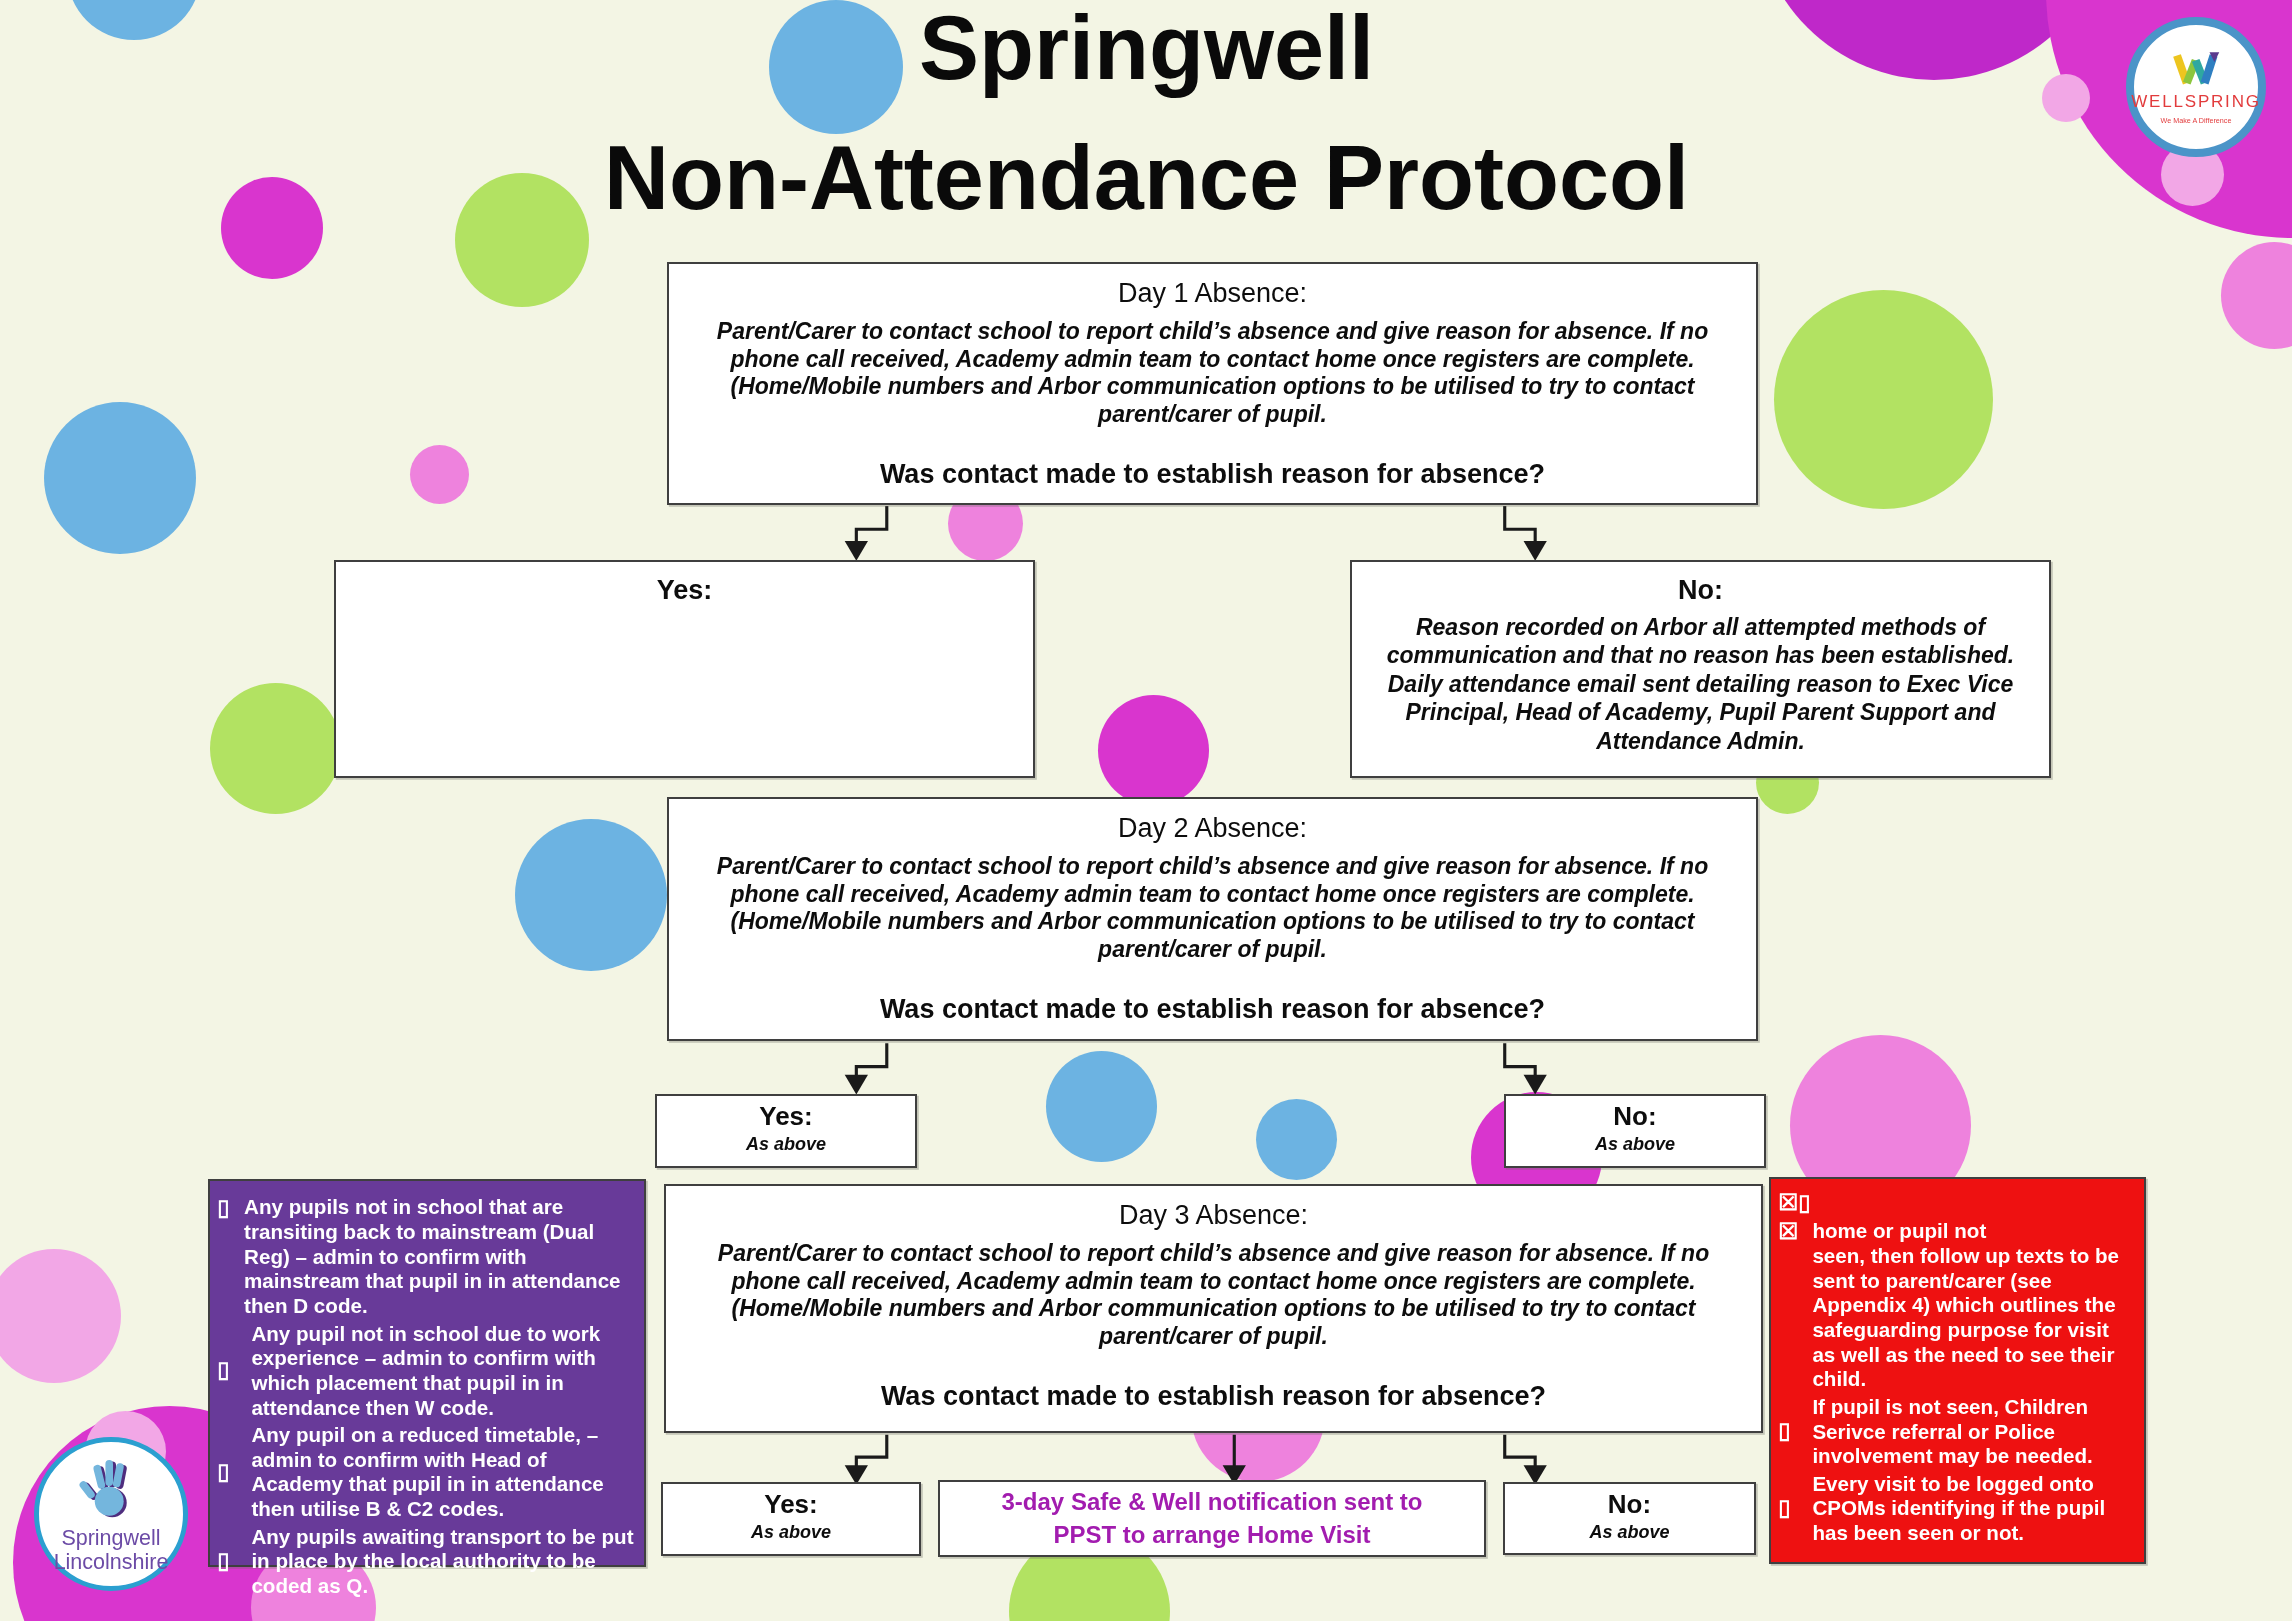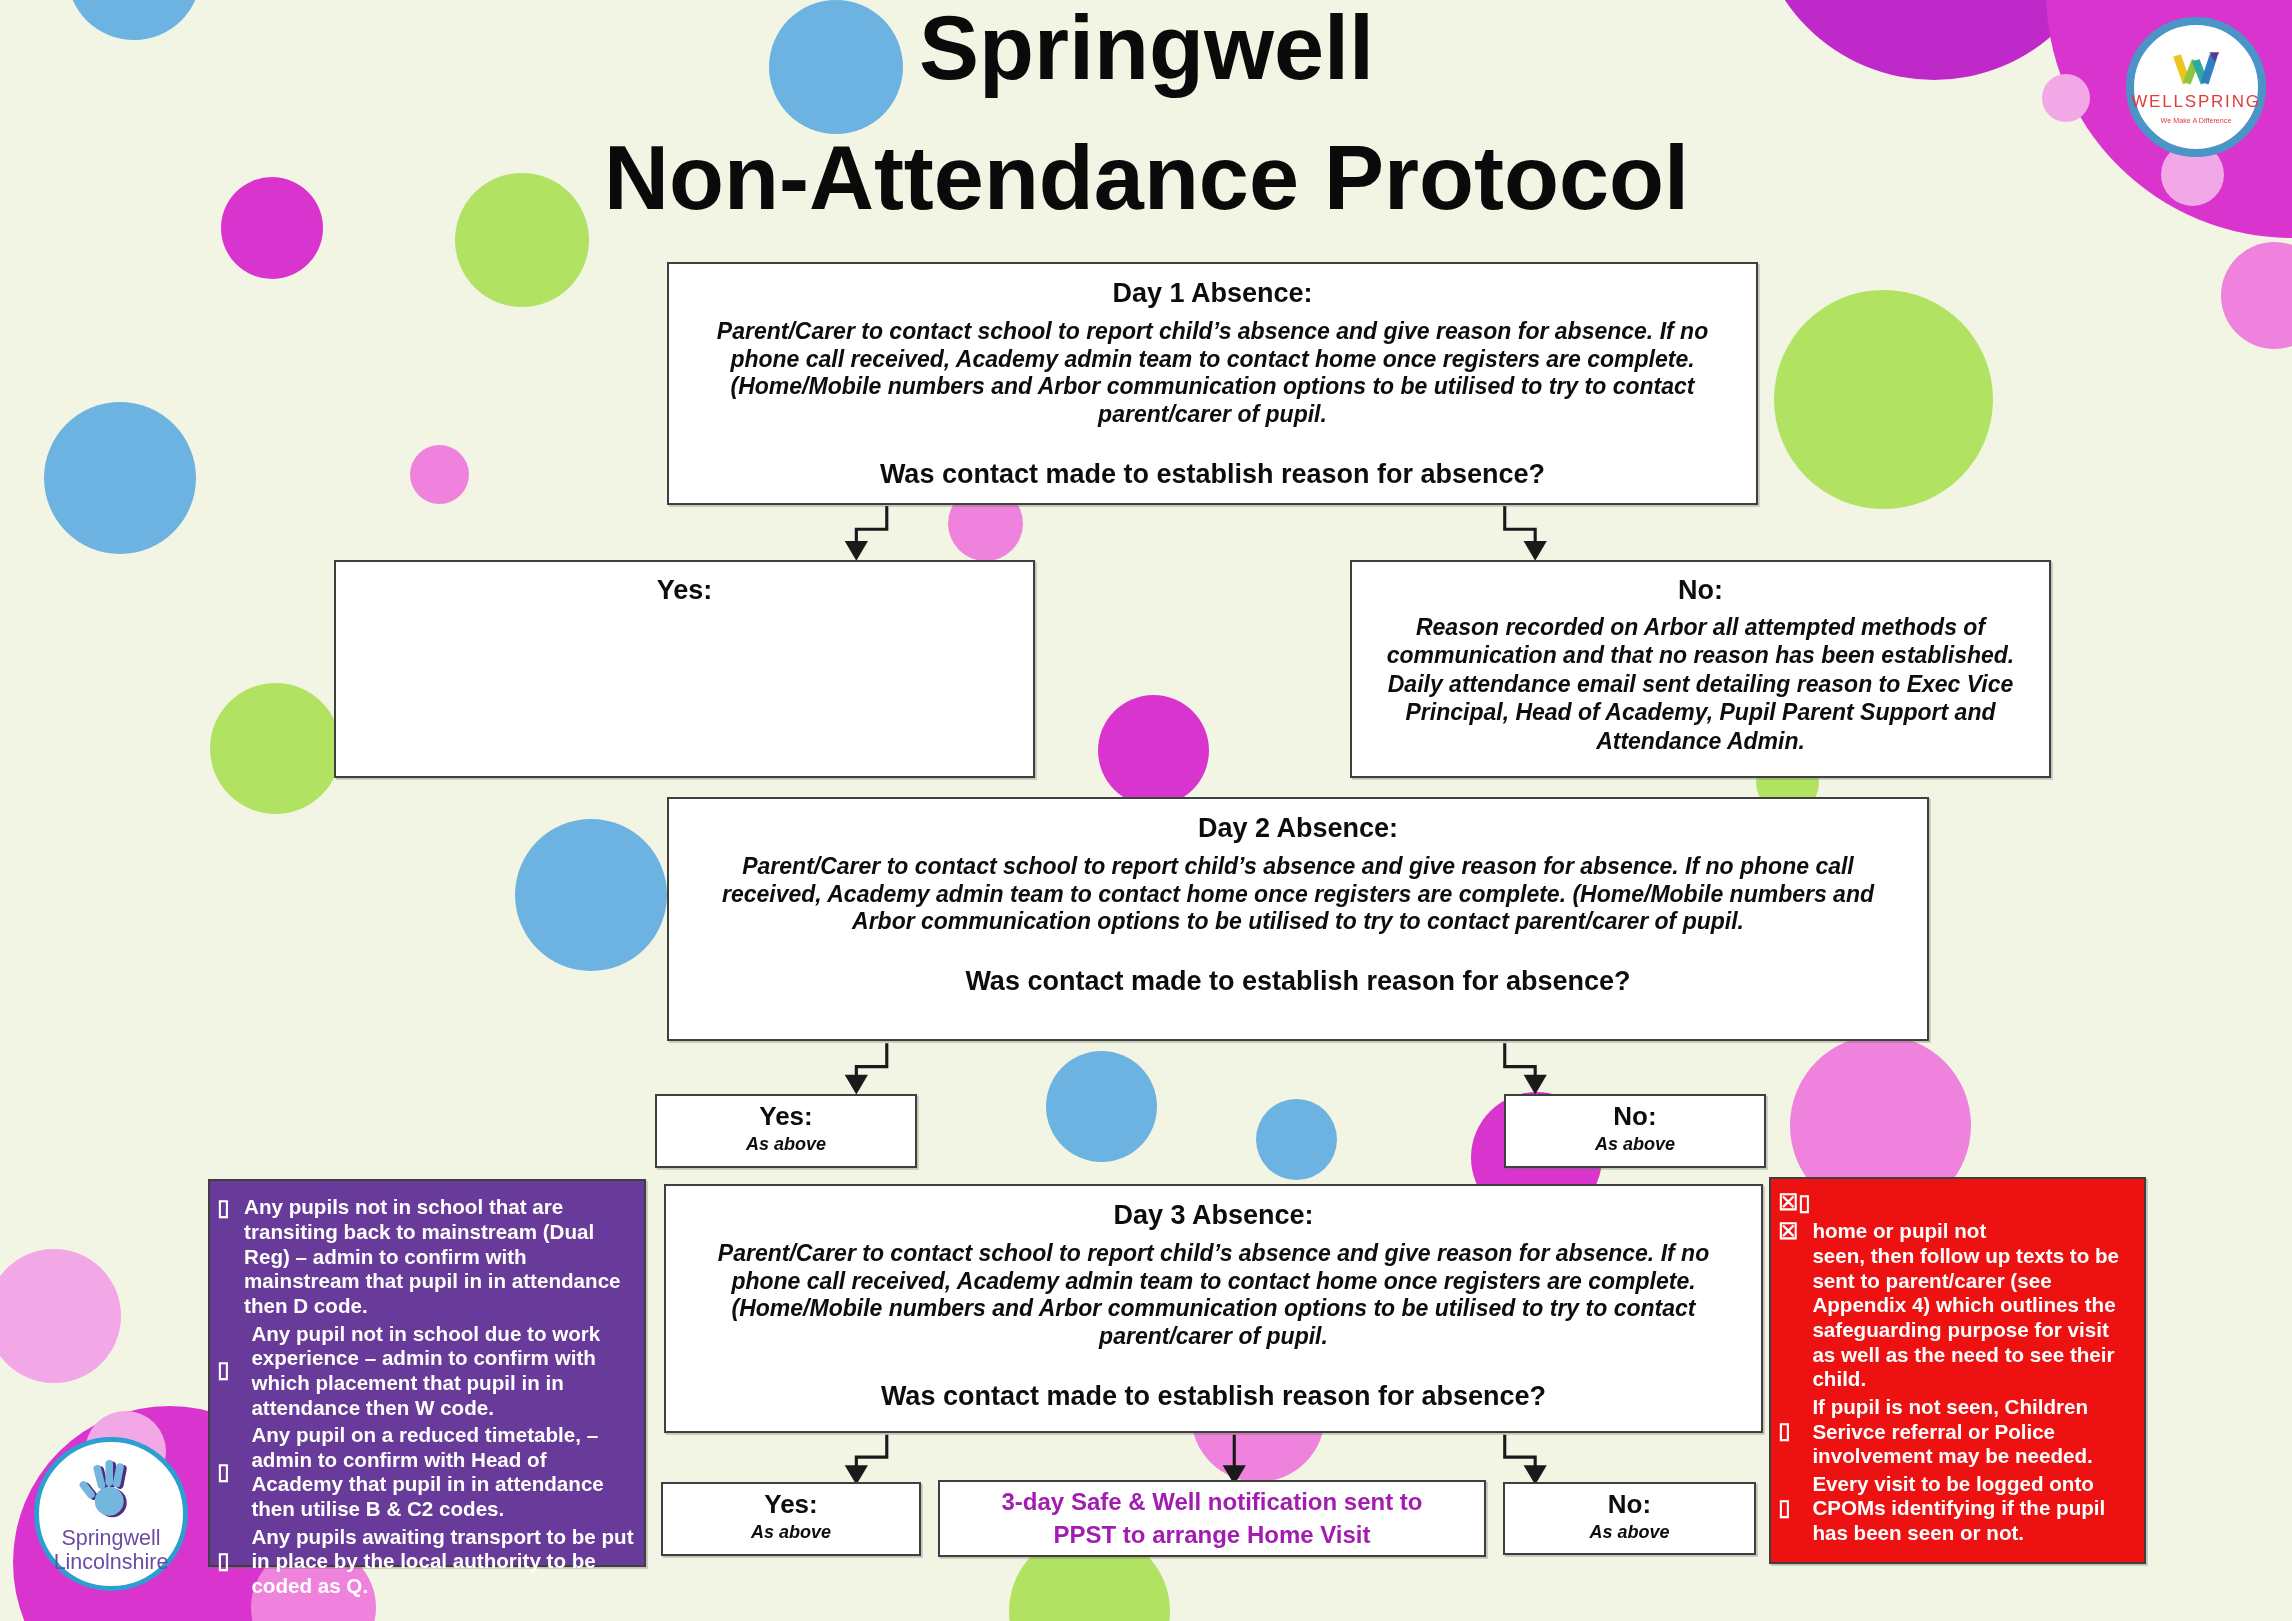--- a/index.html
+++ b/index.html
@@ -10,21 +10,21 @@
   .c-magenta{background:#d935ce;} .c-magenta-dark{background:#bf28c9;}
   .c-pink{background:#ee82dd;} .c-lightpink{background:#f2a7e6;}
 
   .arrows{position:absolute;left:0;top:0;}
 
   .title{position:absolute;left:0;right:0;top:-16px;text-align:center;
          font-weight:800;font-size:90px;line-height:1.44;color:#0a0a0a;}
 
   .box{position:absolute;background:#ffffff;border:2.7px solid #3f3f3f;
        box-sizing:border-box;text-align:center;box-shadow:1.8px 1.8px 0 rgba(110,110,100,.35);}
-  .day-heading{font-weight:700;font-size:27px;padding-top:14.3px;}
+  .day-heading{font-weight:400;font-size:27px;padding-top:14.3px;}
   .day-body{font-weight:700;font-style:italic;font-size:23px;line-height:1.2;
             margin-top:9px;padding:0 30px;}
   .day-question{font-weight:700;font-size:27px;margin-top:30px;}
   .yn-heading{font-weight:700;font-size:27px;padding-top:12.5px;}
   .yn-body{font-weight:700;font-style:italic;font-size:23px;line-height:1.24;
            margin-top:7.2px;padding:0 23px;}
   .sm-heading{font-weight:700;font-size:26px;padding-top:4.5px;}
   .sm-body{font-weight:700;font-style:italic;font-size:18px;margin-top:2.7px;}
   .mid-box{display:flex;align-items:center;justify-content:center;}
   .mid-text{font-weight:700;font-size:24px;line-height:1.35;color:#a21caf;padding:0 36px;}
@@ -117,21 +117,21 @@
 
   <div class="box" style="left:334px;top:560px;width:701px;height:218px;">
     <div class="yn-heading">Yes:</div>
   </div>
 
   <div class="box" style="left:1350px;top:560px;width:701px;height:218px;">
     <div class="yn-heading">No:</div>
     <div class="yn-body">Reason recorded on Arbor all attempted methods of communication and that no reason has been established. Daily attendance email sent detailing reason to Exec Vice Principal, Head of Academy, Pupil Parent Support and Attendance Admin.</div>
   </div>
 
-  <div class="box" style="left:667px;top:797px;width:1262px;height:244px;">
+  <div class="box" style="left:667px;top:797px;width:1091px;height:244px;">
     <div class="day-heading">Day 2 Absence:</div>
     <div class="day-body">Parent/Carer to contact school to report child’s absence and give reason for absence. If no phone call received, Academy admin team to contact home once registers are complete. (Home/Mobile numbers and Arbor communication options to be utilised to try to contact parent/carer of pupil.</div>
     <div class="day-question">Was contact made to establish reason for absence?</div>
   </div>
 
   <div class="box" style="left:655px;top:1094px;width:262px;height:74px;">
     <div class="sm-heading">Yes:</div>
     <div class="sm-body">As above</div>
   </div>
 

